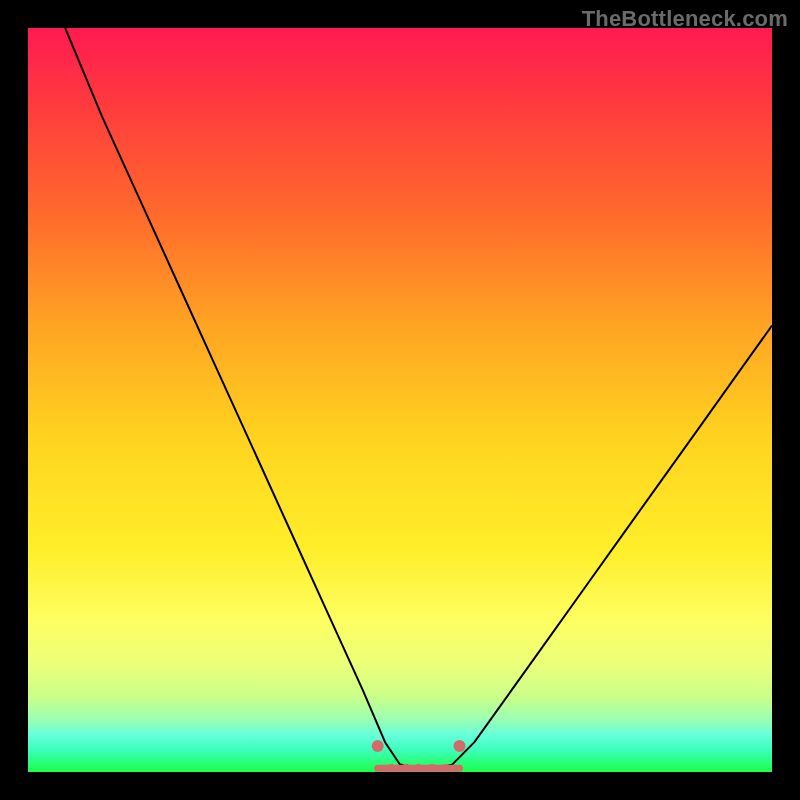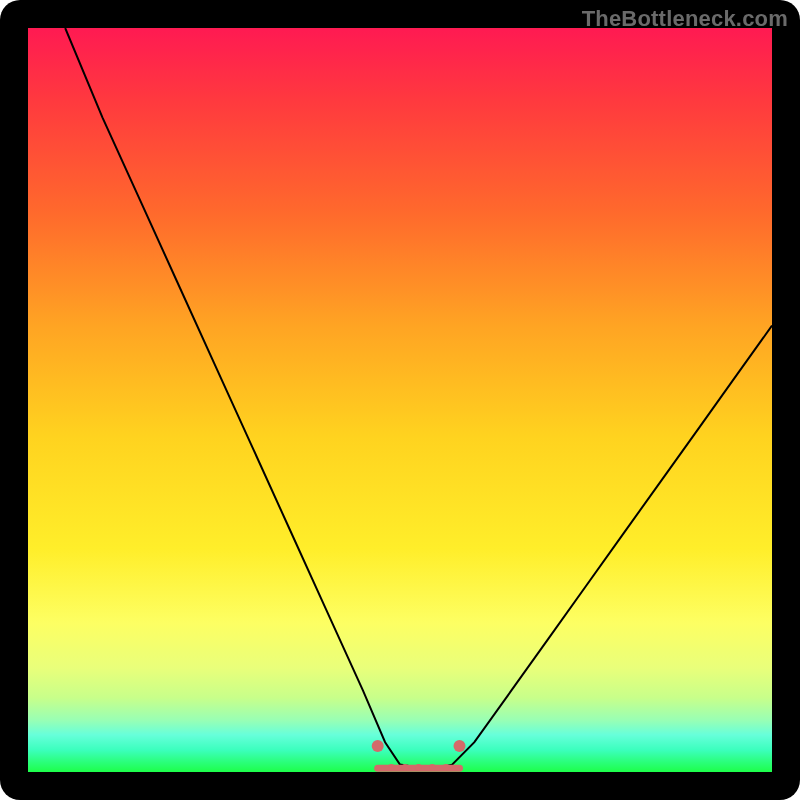--- a/index.html
+++ b/index.html
@@ -8,21 +8,20 @@
     width: 800px;
     height: 800px;
     overflow: hidden;
     font-family: Arial, Helvetica, sans-serif;
   }
   .frame {
     position: relative;
     width: 800px;
     height: 800px;
     background: #000;
-    border-radius: 20px;
   }
   .watermark {
     position: absolute;
     top: 6px;
     right: 12px;
     color: #6a6a6a;
     font-size: 22px;
     font-weight: 600;
     letter-spacing: 0.2px;
     z-index: 5;

